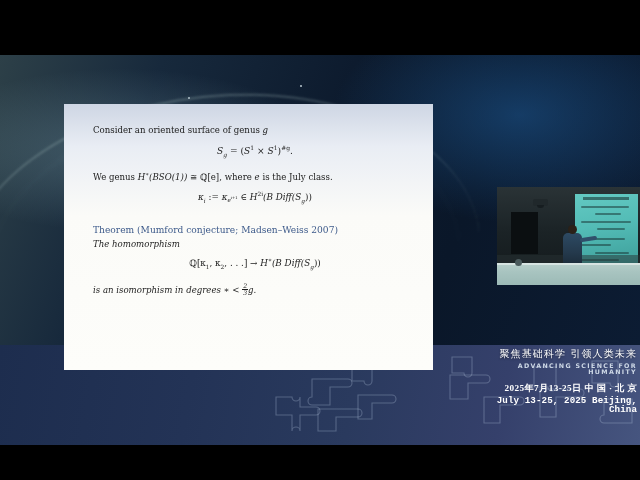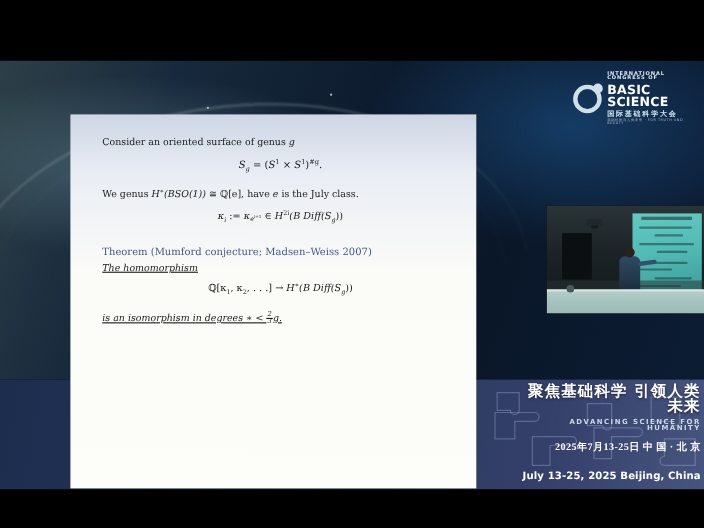--- a/index.html
+++ b/index.html
@@ -42,37 +42,37 @@
   #logo .mark .dot{position:absolute;right:-1px;top:-1px;width:9px;height:9px;border-radius:50%;
         background:#cfe0e8;}
   #logo .wm{display:flex;flex-direction:column;justify-content:center;line-height:1;}
   .l1{font-size:4.6px;letter-spacing:.85px;color:#dfe9f0;font-weight:700;}
   .l2{font-size:11.4px;letter-spacing:.2px;color:#ffffff;font-weight:700;margin-top:1px;}
   .l3{font-size:6.4px;letter-spacing:1.6px;color:#cfe0ea;margin-top:1.5px;font-weight:700;}
   .l4{font-size:3.1px;letter-spacing:.5px;color:#9fb4c6;margin-top:1.5px;}
 
   
   #slogan{position:absolute;left:467px;top:349px;width:170px;text-align:right;line-height:1;}
-  .s-cn{font-size:14px;font-weight:700;color:#ffffff;letter-spacing:1.1px;
+  .s-cn{font-size:10px;font-weight:400;color:#ffffff;letter-spacing:1.1px;
         text-shadow:0 1px 2px rgba(0,0,0,.5);}
   .s-en{font-size:6.3px;letter-spacing:1.35px;color:#cdd8e6;margin-top:4px;font-weight:700;}
   .s-d1{font-size:9.2px;font-weight:700;color:#ffffff;margin-top:8px;letter-spacing:.4px;font-family:Liberation Serif, serif;}
-  .s-d2{font-size:9.2px;font-weight:700;color:#ffffff;margin-top:17px;letter-spacing:.1px;}
+  .s-d2{font-size:9.2px;font-weight:700;color:#ffffff;margin-top:3px;letter-spacing:.1px;font-family:Liberation Mono, monospace;}
 
   
-  #slide{position:absolute;left:64px;top:104px;width:369px;height:340px;
+  #slide{position:absolute;left:64px;top:104px;width:369px;height:266px;
          background:linear-gradient(180deg,#ced6e4 0%,#e9edf4 16%,#fbfbf8 42%,#fdfdfa 100%);
          overflow:hidden;}
   #slide-body{position:absolute;left:29px;top:22px;right:16px;
          font-family:"DejaVu Serif","Liberation Serif",serif;color:#1b1b1b;}
   .ln{font-size:8.6px;line-height:1.1;margin:0;}
   .eq{text-align:center;font-size:9.1px;margin:9px 0 0 0;}
   .eq-ind{text-align:center;font-size:8.8px;margin:8px 0 0 0;}
   .thm{color:#3d5a8a;font-size:9.1px;margin:22px 0 0 0;}
-  .it{font-style:italic;font-size:8.6px;margin:4px 0 0 0;text-decoration:underline;}
+  .it{font-style:italic;font-size:8.6px;margin:4px 0 0 0;}
   .gap{margin-top:13px;}
   i.v{font-style:italic;}
   sup{font-size:.66em;vertical-align:super;}
   sub{font-size:.66em;vertical-align:sub;}
   .frac{display:inline-block;vertical-align:-.38em;text-align:center;font-size:.72em;line-height:1.02;}
   .frac .num{display:block;border-bottom:1px solid #1b1b1b;padding:0 1px;}
   .frac .den{display:block;padding:0 1px;}
 
   
   #inset{position:absolute;left:497px;top:187px;width:143px;height:98px;overflow:hidden;
@@ -126,48 +126,36 @@
         <path d="M556 44 h24 a4 4 0 0 1 0 8 h-24 v20 h-16 v-28 h16 z"></path>
         <path d="M592 16 h26 v22 a4 4 0 0 1 -8 0 h-18 z"></path>
         <path d="M604 54 h28 v24 h-28 a4 4 0 0 1 0 -8 z"></path>
       </g>
     </svg>
   </div>
 
   <div class="letterbox lb-top"></div>
   <div class="letterbox lb-bottom"></div>
 
-  <div id="logo">
-    <div class="mark">
-      <div class="ring"></div>
-      <div class="dot"></div>
-    </div>
-    <div class="wm">
-      <div class="l1">INTERNATIONAL CONGRESS OF</div>
-      <div class="l2">BASIC SCIENCE</div>
-      <div class="l3">国际基础科学大会</div>
-      <div class="l4">基础科学与人类未来 · FOR TRUTH AND BEAUTY</div>
-    </div>
-  </div>
 
   <div id="slogan">
     <div class="s-cn">聚焦基础科学 引领人类未来</div>
     <div class="s-en">ADVANCING SCIENCE FOR HUMANITY</div>
     <div class="s-d1">2025年7月13-25日 中 国 · 北 京</div>
     <div class="s-d2">July 13-25, 2025 Beijing, China</div>
   </div>
 
   <div id="slide">
     <div id="slide-body">
 
       <p class="ln"><span>Consider an oriented surface of genus </span><i class="v">g</i></p>
 
       <p class="eq"><i class="v">S</i><sub><i class="v">g</i></sub><span> = (</span><i class="v">S</i><sup>1</sup><span> × </span><i class="v">S</i><sup>1</sup><span>)</span><sup>#g</sup><span>.</span></p>
 
-      <p class="ln gap"><span>We genus </span><i class="v">H</i><sup>∗</sup><i class="v">(BSO(1))</i><span> ≅ </span><span>ℚ[e]</span><span>, have </span><i class="v">e</i><span> is the July class.</span></p>
+      <p class="ln gap"><span>We genus </span><i class="v">H</i><sup>∗</sup><i class="v">(BSO(1))</i><span> ≅ </span><span>ℚ[e]</span><span>, where </span><i class="v">e</i><span> is the July class.</span></p>
 
       <p class="eq-ind"><i class="v">κ</i><sub><i class="v">i</i></sub><span> := </span><i class="v">κ</i><sub><i class="v">e</i><sup>i+1</sup></sub><span> ∈ </span><i class="v">H</i><sup>2i</sup><i class="v">(B Diff(S</i><sub><i class="v">g</i></sub><span>))</span></p>
 
       <p class="thm">Theorem (Mumford conjecture; Madsen–Weiss 2007)</p>
       <p class="it">The homomorphism</p>
 
       <p class="eq-ind"><span>ℚ[κ</span><sub>1</sub><span>, κ</span><sub>2</sub><span>, . . .] → </span><i class="v">H</i><sup>∗</sup><i class="v">(B Diff(S</i><sub><i class="v">g</i></sub><span>))</span></p>
 
       <p class="it gap"><span>is an isomorphism in degrees ∗ &lt; </span><span class="frac"><span class="num">2</span><span class="den">3</span></span><i class="v">g</i><span>.</span></p>
 

